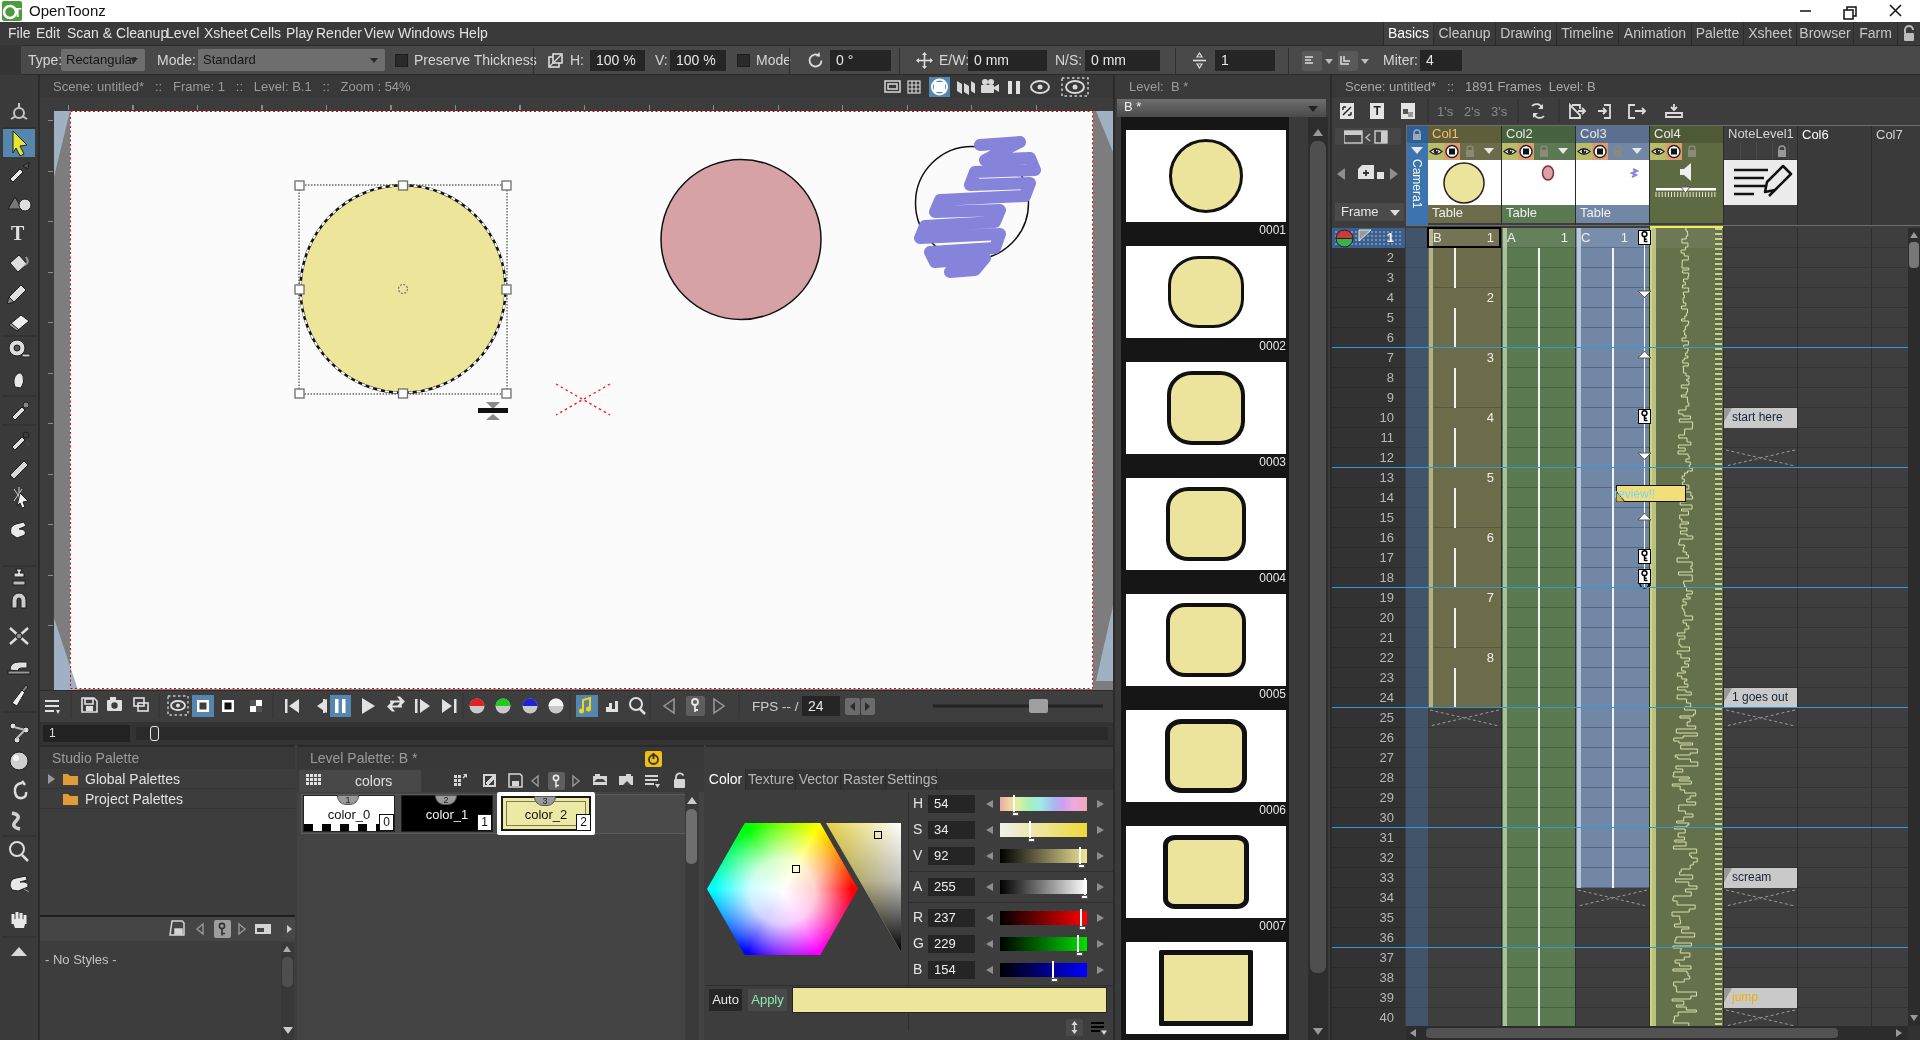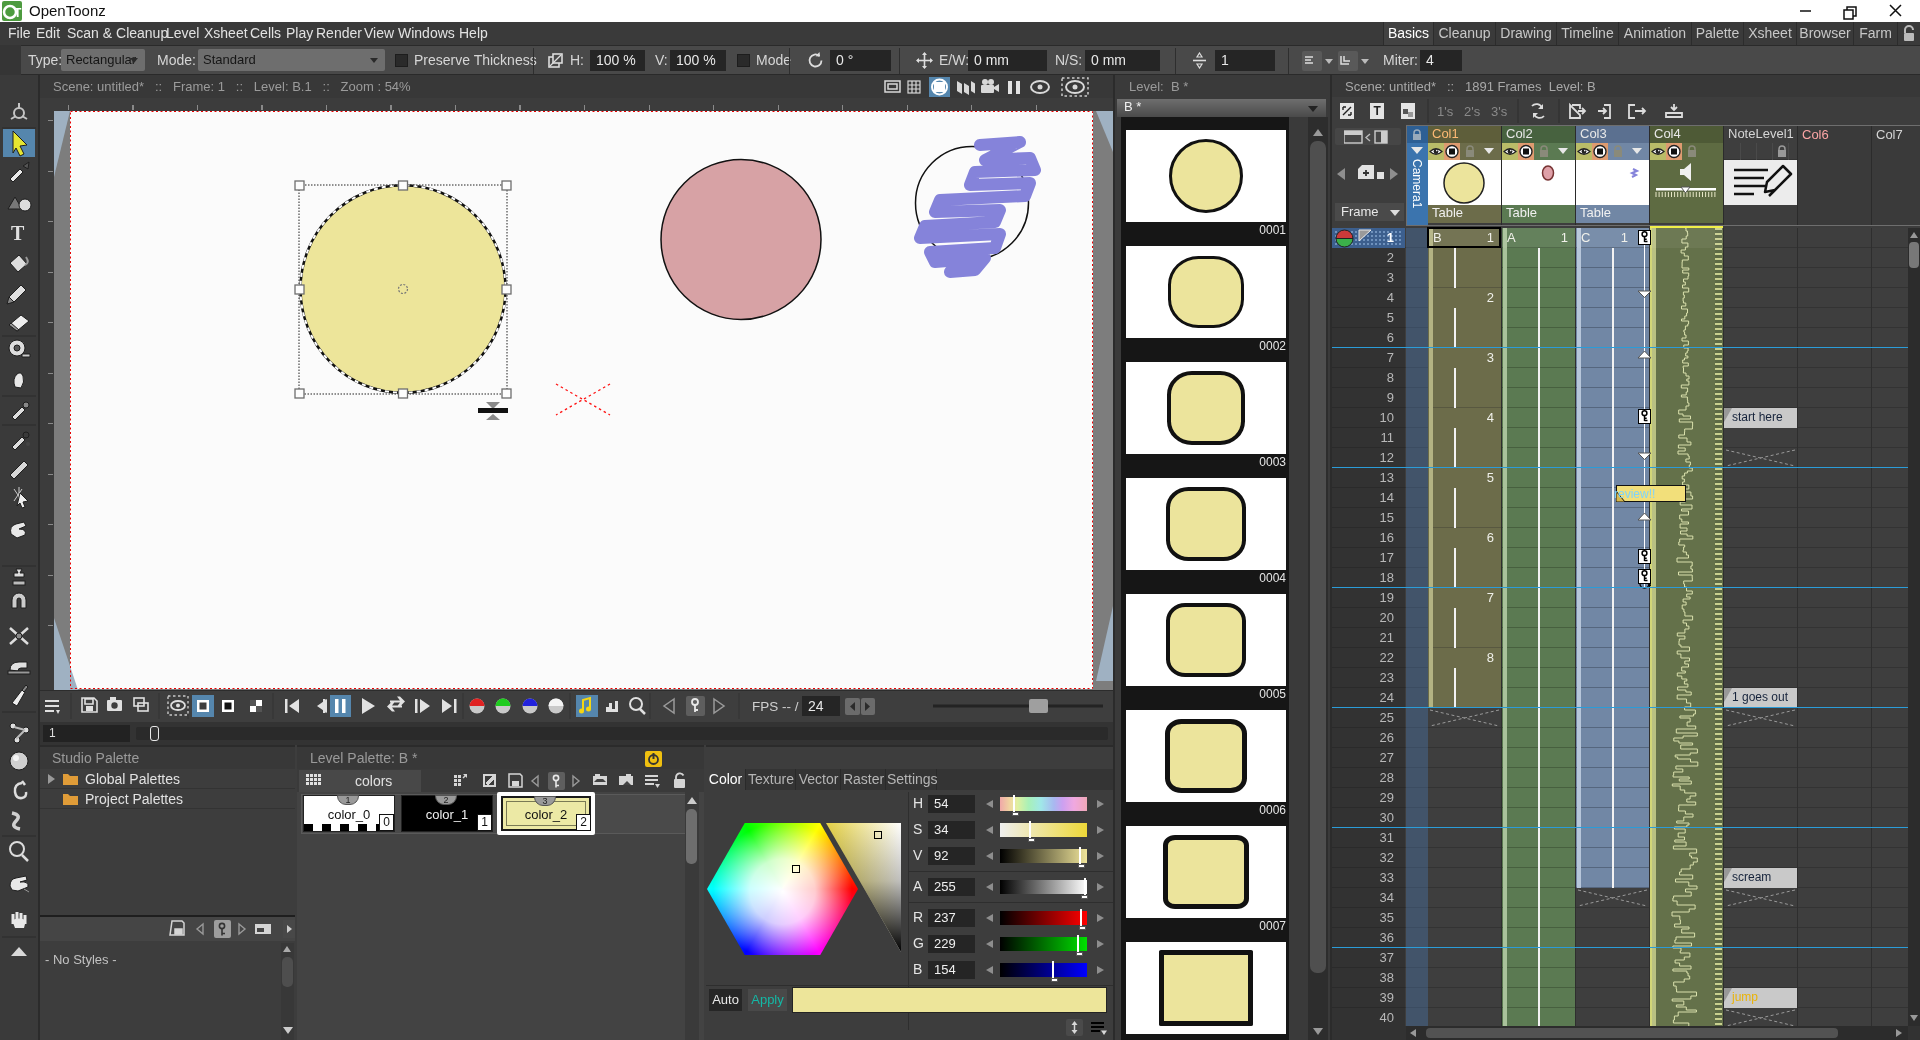--- a/index.html
+++ b/index.html
@@ -647,21 +647,21 @@
         <span class="slbl">B</span>
         <span class="sfld">154</span>
         <span class="sal"></span>
         <span class="sbar" style="background:linear-gradient(to right,#000,#00f)">
           <span class="shdl" style="left:52px"></span>
           <span class="sflag" style="left:51px"></span>
         </span>
         <span class="sar"></span>
       </div>
  <div style="position:absolute;left:3px;top:242px;width:33px;height:22px;background:#262626;color:#e8e8e8;font-size:13px;text-align:center;line-height:22px">Auto</div>
- <div style="position:absolute;left:42px;top:242px;width:39px;height:22px;background:#494949;color:#14b8a6;font-size:13px;text-align:center;line-height:22px">Apply</div>
+ <div style="position:absolute;left:42px;top:242px;width:39px;height:22px;background:#494949;color:#86efac;font-size:13px;text-align:center;line-height:22px">Apply</div>
  <div style="position:absolute;left:86px;top:240px;width:315px;height:26px;background:#ede59a;border:1px solid #242424"></div>
  <div style="position:absolute;left:360px;top:272px;width:17px;height:17px;background:#4a4a4a;border-radius:2px"></div>
  <svg style="position:absolute;left:362px;top:273px" width="13" height="15">
         <path d="M6.5 1 L9.5 5 h-6 Z M6.5 14 L3.5 10 h6 Z" fill="#d8d8d8"></path>
         <line x1="6.5" y1="4" x2="6.5" y2="11" stroke="#d8d8d8" stroke-width="1.5"></line>
       </svg>
  <svg style="position:absolute;left:384px;top:273px" width="17" height="15">
         <path d="M1 2 h13 v2 h-13 z M1 6 h13 v2 h-13 z M1 10 h9 v2 h-9 z"></path>
         <path d="M11 10.5 h6 l-3 4.5 z" fill="#d8d8d8"></path>
       </svg>
@@ -902,21 +902,21 @@
 <div style="position:absolute;left:392px;top:85px;width:74px;height:45px;background:#ececec"></div>
 <svg style="position:absolute;left:392px;top:85px" width="74" height="45">
           <g stroke="#111" stroke-width="2.5">
             <line x1="10" y1="10" x2="44" y2="10"></line>
             <line x1="10" y1="18" x2="40" y2="18"></line>
             <line x1="10" y1="26" x2="44" y2="26"></line>
             <line x1="10" y1="34" x2="30" y2="34"></line>
           </g>
           <path d="M59 6 l8 8 -16 16 -10 2 2 -10 z M51 30 l-6 6" fill="#ececec" stroke="#111" stroke-width="2.5" stroke-linejoin="round"></path>
         </svg>
-<div style="position:absolute;left:466px;top:51px;width:73px;height:99px;background:#3a3a3a;color:#fca5a5;font-size:13px;padding:1px 0 0 4px">Col6</div>
+<div style="position:absolute;left:466px;top:51px;width:73px;height:99px;background:#3a3a3a;color:#ffffff;font-size:13px;padding:1px 0 0 4px">Col6</div>
 <div style="position:absolute;left:540px;top:51px;width:48px;height:99px;background:#3a3a3a;color:#d5d5d5;font-size:13px;padding:1px 0 0 4px">Col7</div>
 <div style="position:absolute;left:169px;top:51px;width:1px;height:99px;background:#2b2b2b"></div>
 <div style="position:absolute;left:243px;top:51px;width:1px;height:99px;background:#2b2b2b"></div>
 <div style="position:absolute;left:317px;top:51px;width:1px;height:99px;background:#2b2b2b"></div>
 <div style="position:absolute;left:391px;top:51px;width:1px;height:99px;background:#2b2b2b"></div>
 <div style="position:absolute;left:465px;top:51px;width:1px;height:99px;background:#2b2b2b"></div>
 <div style="position:absolute;left:539px;top:51px;width:1px;height:99px;background:#2b2b2b"></div>
 </div>
  
  <div style="position:absolute;left:0;top:153px;width:588px;height:798px;background:repeating-linear-gradient(180deg,#3e3e3e 0 19px,#333333 19px 20px)"></div>

